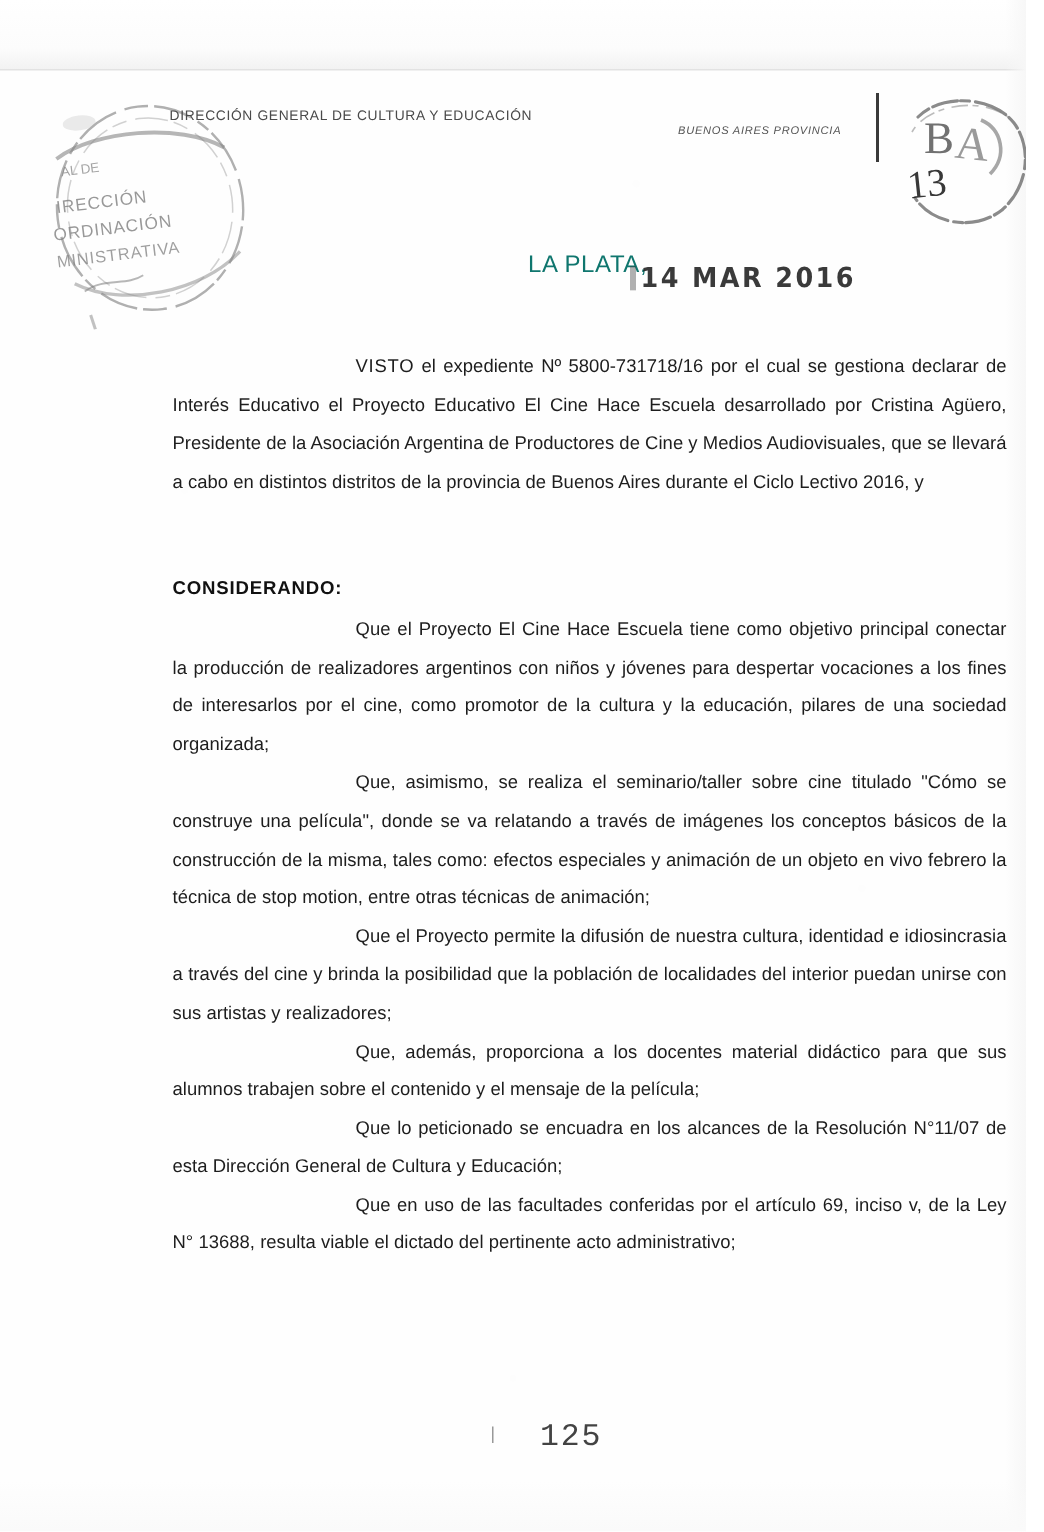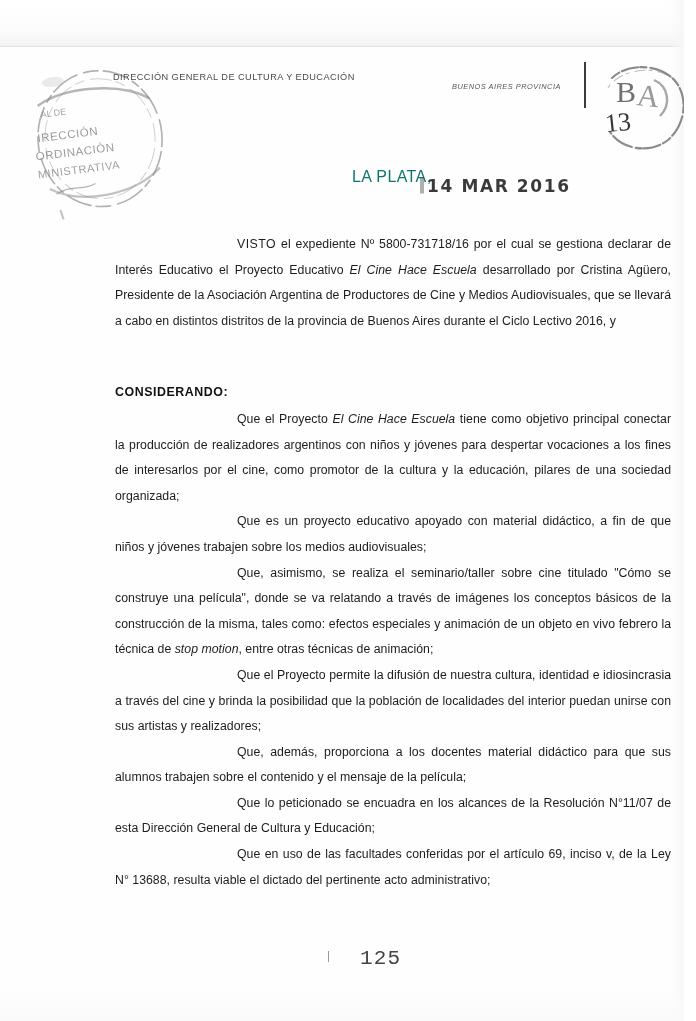--- a/index.html
+++ b/index.html
@@ -183,21 +183,21 @@
   .spacer-sm { height: 1px; }
 
   .heading {
     font-size: 12.4px;
     font-weight: bold;
     letter-spacing: 0.55px;
     color: #111111;
     line-height: 25.6px;
   }
   .emphasis-bold { font-weight: normal; letter-spacing: 0.5px; }
-  .emphasis-italic { font-style: italic; }
+  .emphasis-italic { }
 
   
   .folio-bottom {
     position: absolute;
     left: 360px;
     top: 947px;
     font-family: Liberation Mono, monospace;
     font-size: 21px;
     color: #2a2a2a;
     letter-spacing: 1.2px;
@@ -271,23 +271,20 @@
     <div class="spacer-lg"></div>
 
     <div class="heading">CONSIDERANDO:</div>
 
     <div class="spacer-sm"></div>
 
     <p class="para indented">
       <span>Que el Proyecto </span><span class="emphasis-italic">El Cine Hace Escuela</span><span> tiene como objetivo principal conectar la producción de realizadores argentinos con niños y jóvenes para despertar vocaciones a los fines de interesarlos por el cine, como promotor de la cultura y la educación, pilares de una sociedad organizada;</span>
     </p>
 
-    <p class="para indented">
-      <span>Que es un proyecto educativo apoyado con material didáctico, a fin de que niños y jóvenes trabajen sobre los medios audiovisuales;</span>
-    </p>
 
     <p class="para indented">
       <span>Que, asimismo, se realiza el seminario/taller sobre cine titulado "Cómo se construye una película", donde se va relatando a través de imágenes los conceptos básicos de la construcción de la misma, tales como: efectos especiales y animación de un objeto en vivo febrero la técnica de </span><span class="emphasis-italic">stop motion</span><span>, entre otras técnicas de animación;</span>
     </p>
 
     <p class="para indented">
       <span>Que el Proyecto permite la difusión de nuestra cultura, identidad e idiosincrasia a través del cine y brinda la posibilidad que la población de localidades del interior puedan unirse con sus artistas y realizadores;</span>
     </p>
 
     <p class="para indented">

